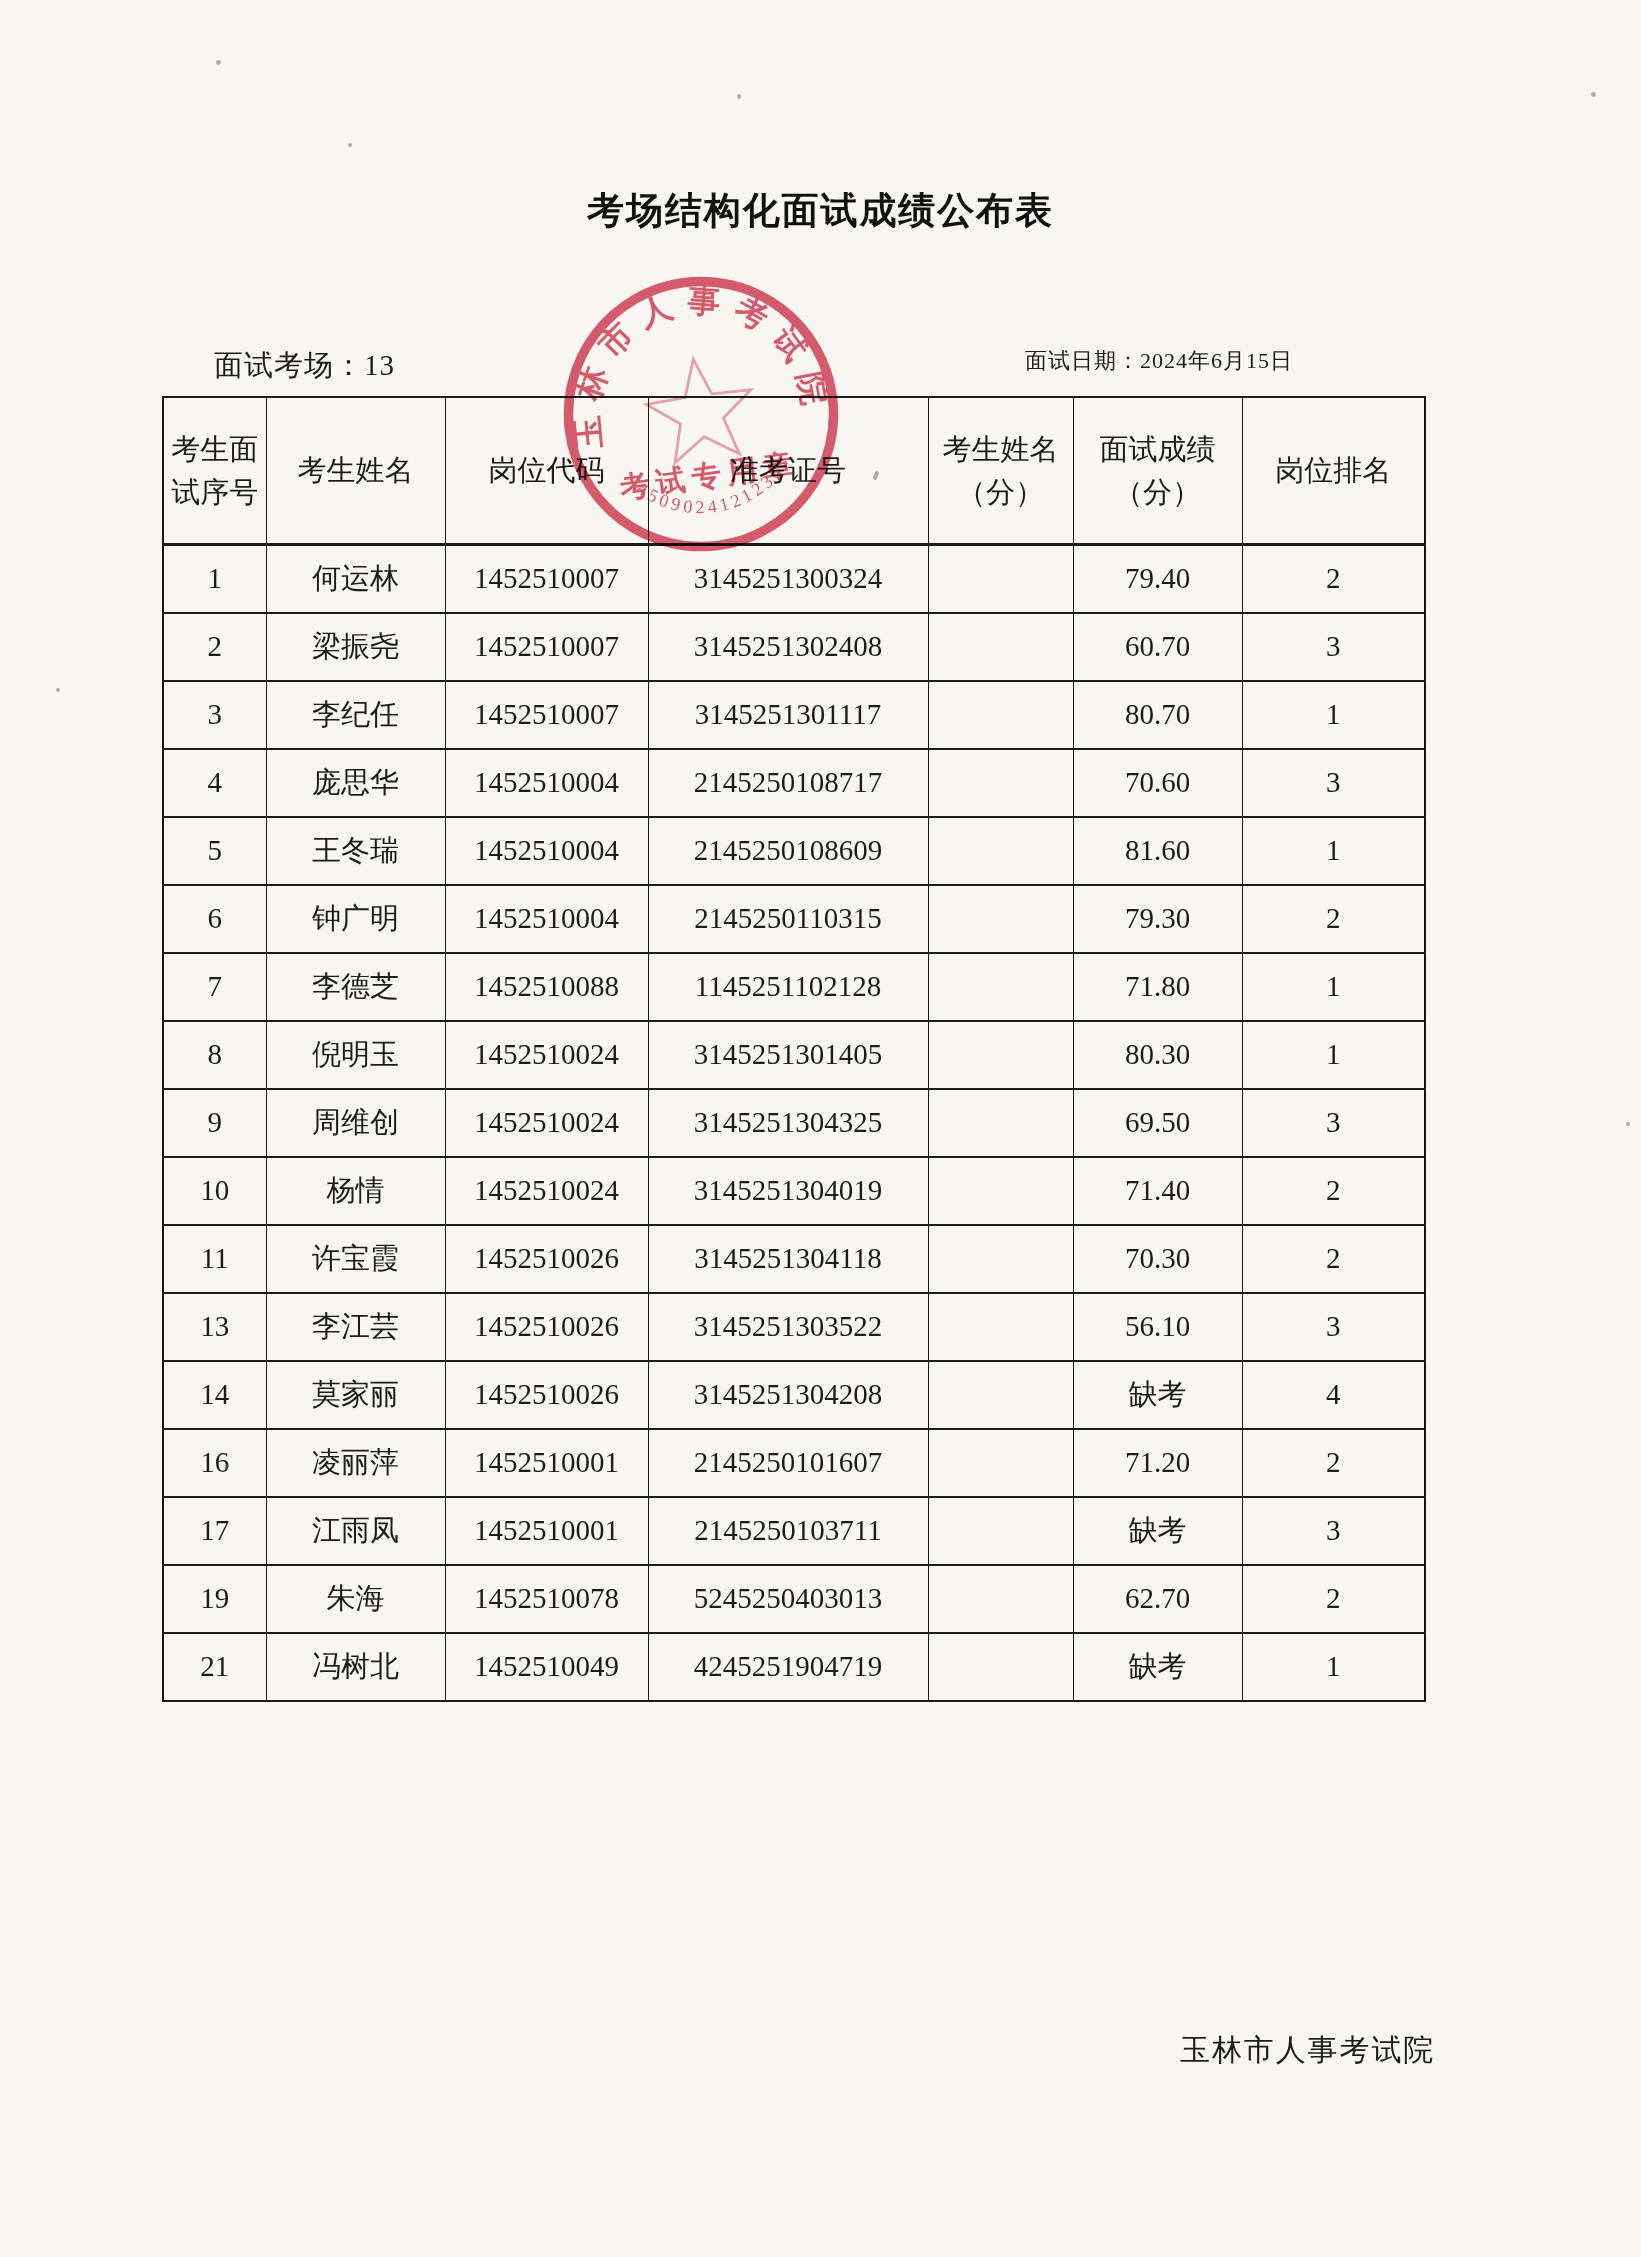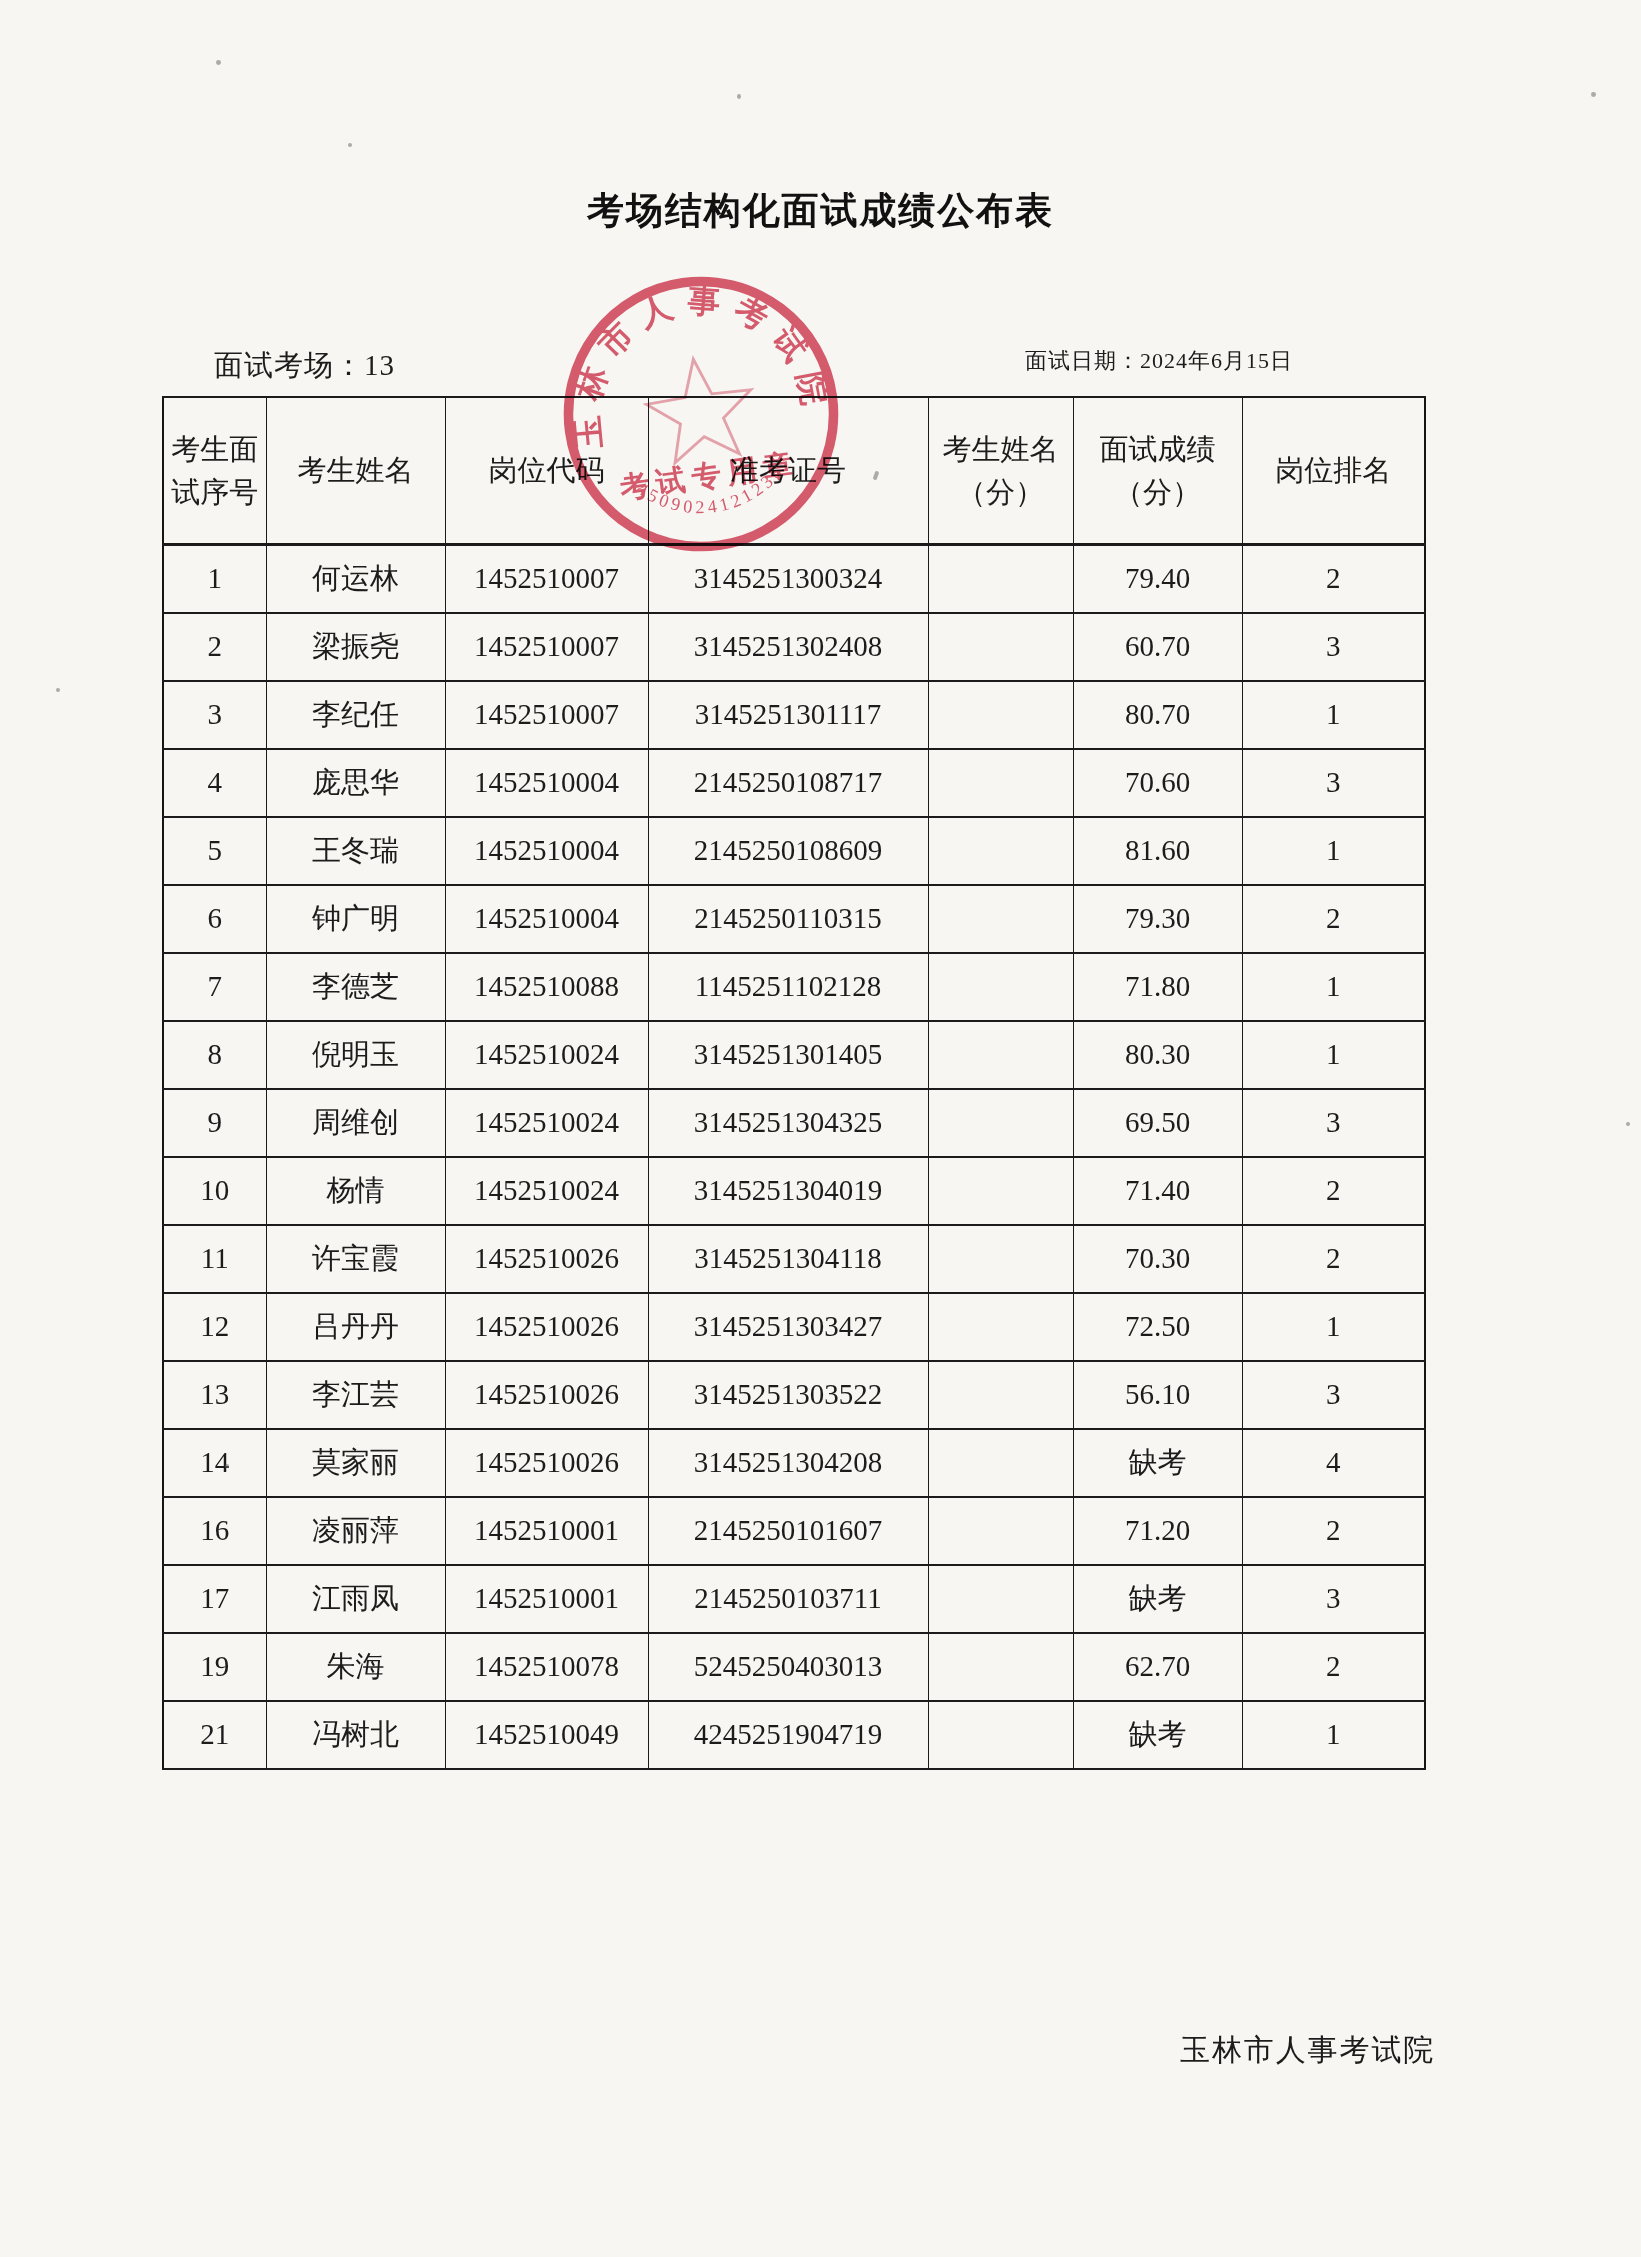--- a/index.html
+++ b/index.html
@@ -191,29 +191,20 @@
         <tr>
           <td>11</td>
           <td>许宝霞</td>
           <td>1452510026</td>
           <td>3145251304118</td>
           <td></td>
           <td>70.30</td>
           <td>2</td>
         </tr>
         <tr>
-          <td>12</td>
-          <td>吕丹丹</td>
-          <td>1452510026</td>
-          <td>3145251303427</td>
-          <td></td>
-          <td>72.50</td>
-          <td>1</td>
-        </tr>
-        <tr>
           <td>13</td>
           <td>李江芸</td>
           <td>1452510026</td>
           <td>3145251303522</td>
           <td></td>
           <td>56.10</td>
           <td>3</td>
         </tr>
         <tr>
           <td>14</td>

